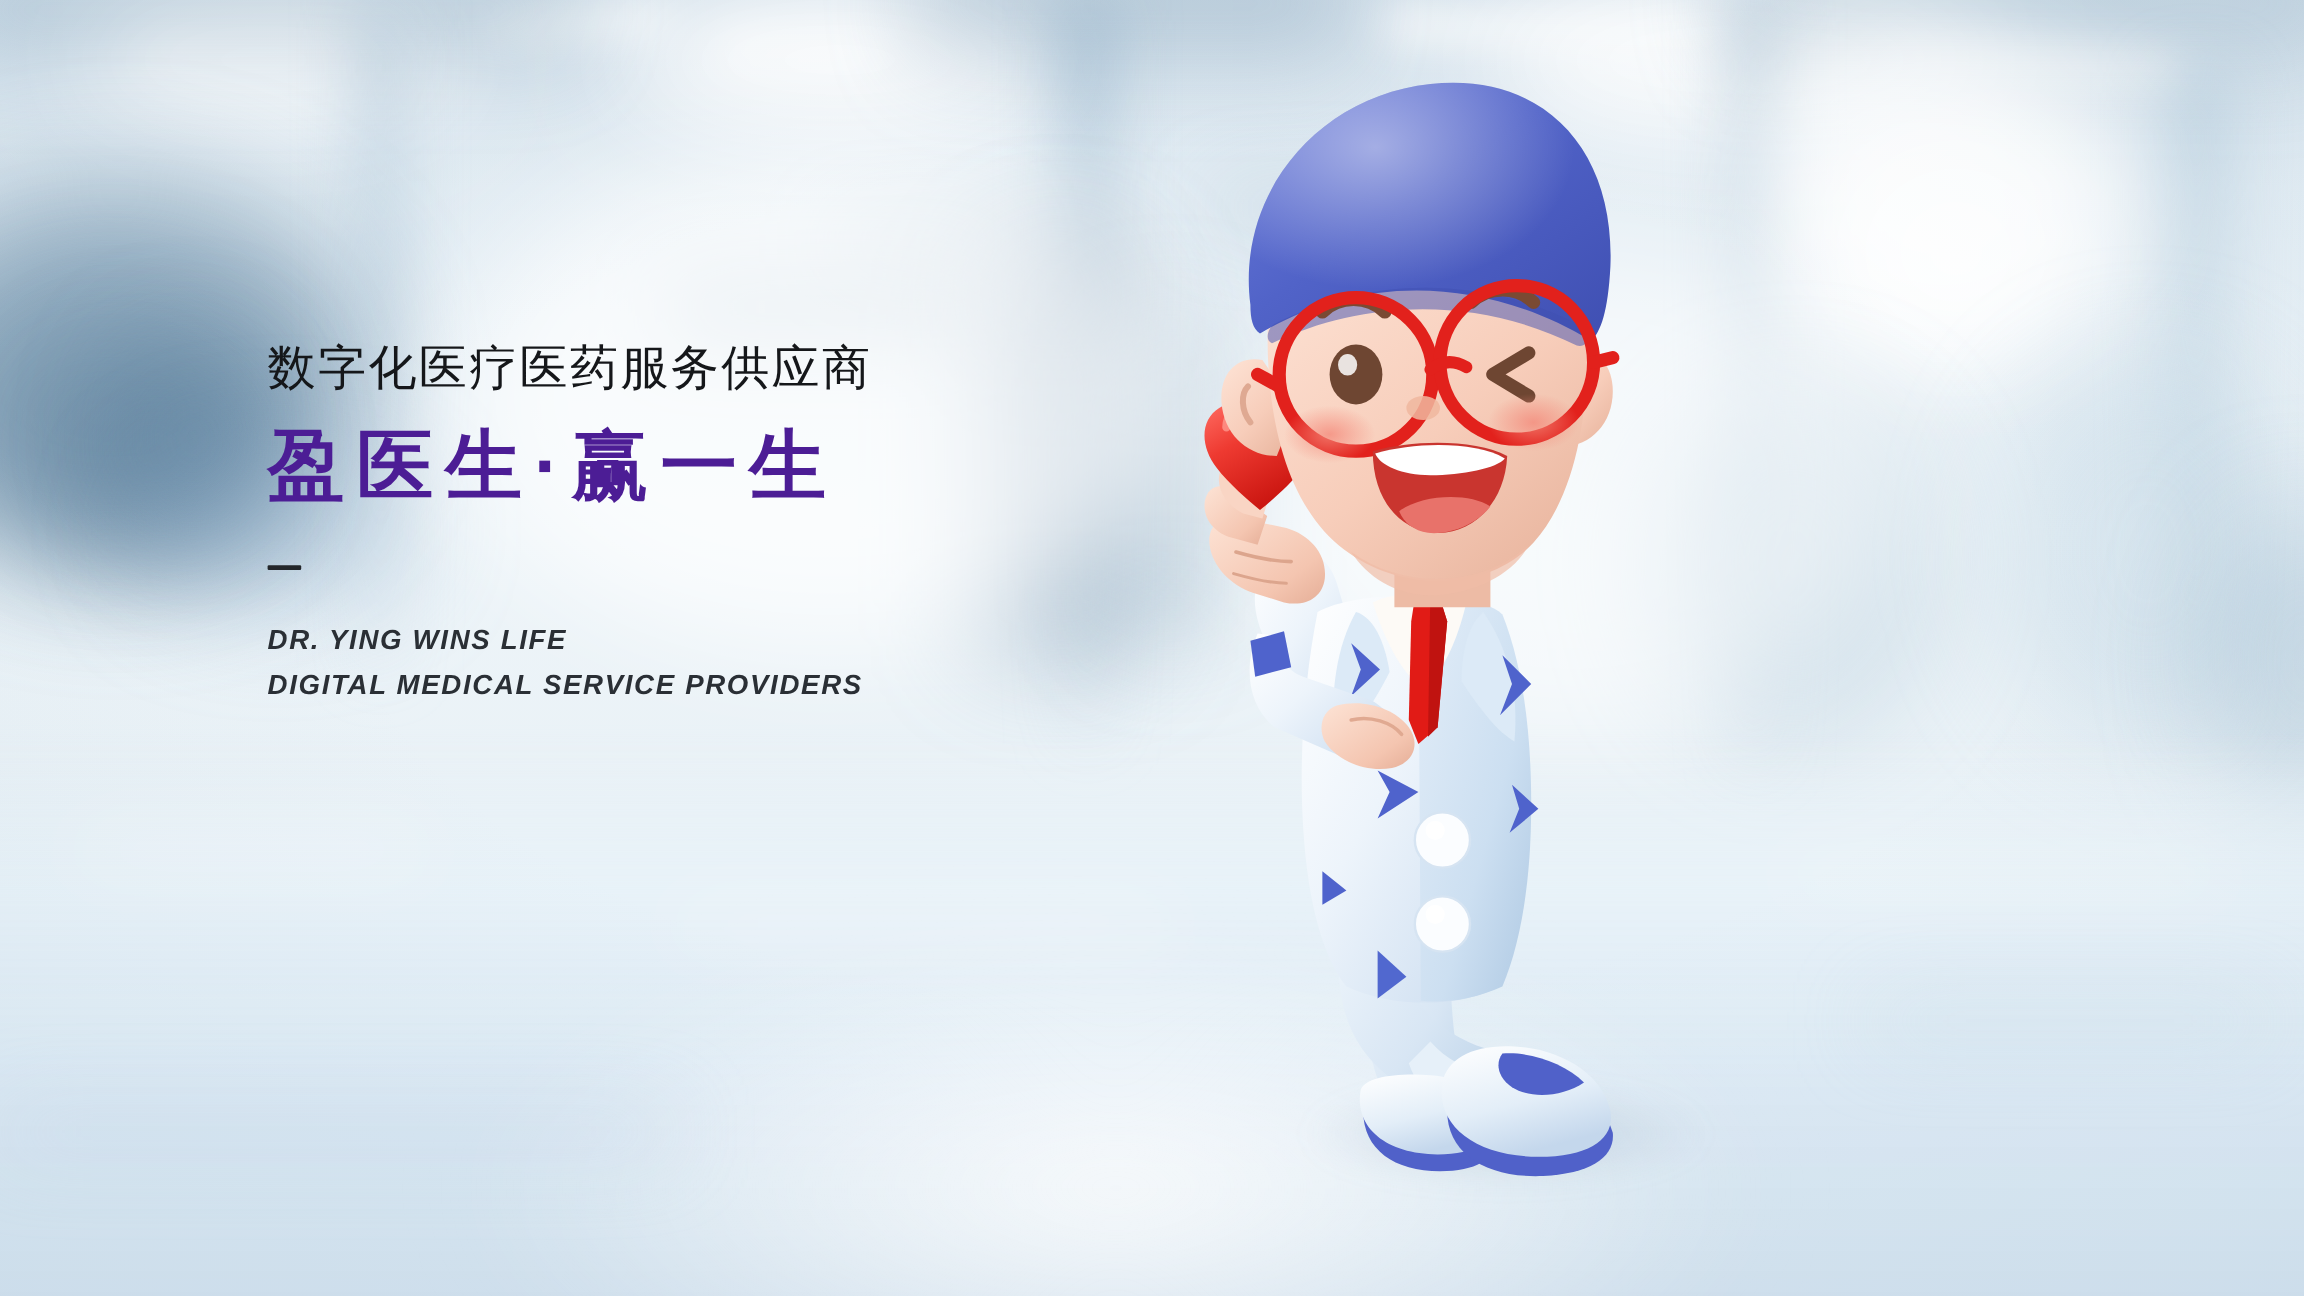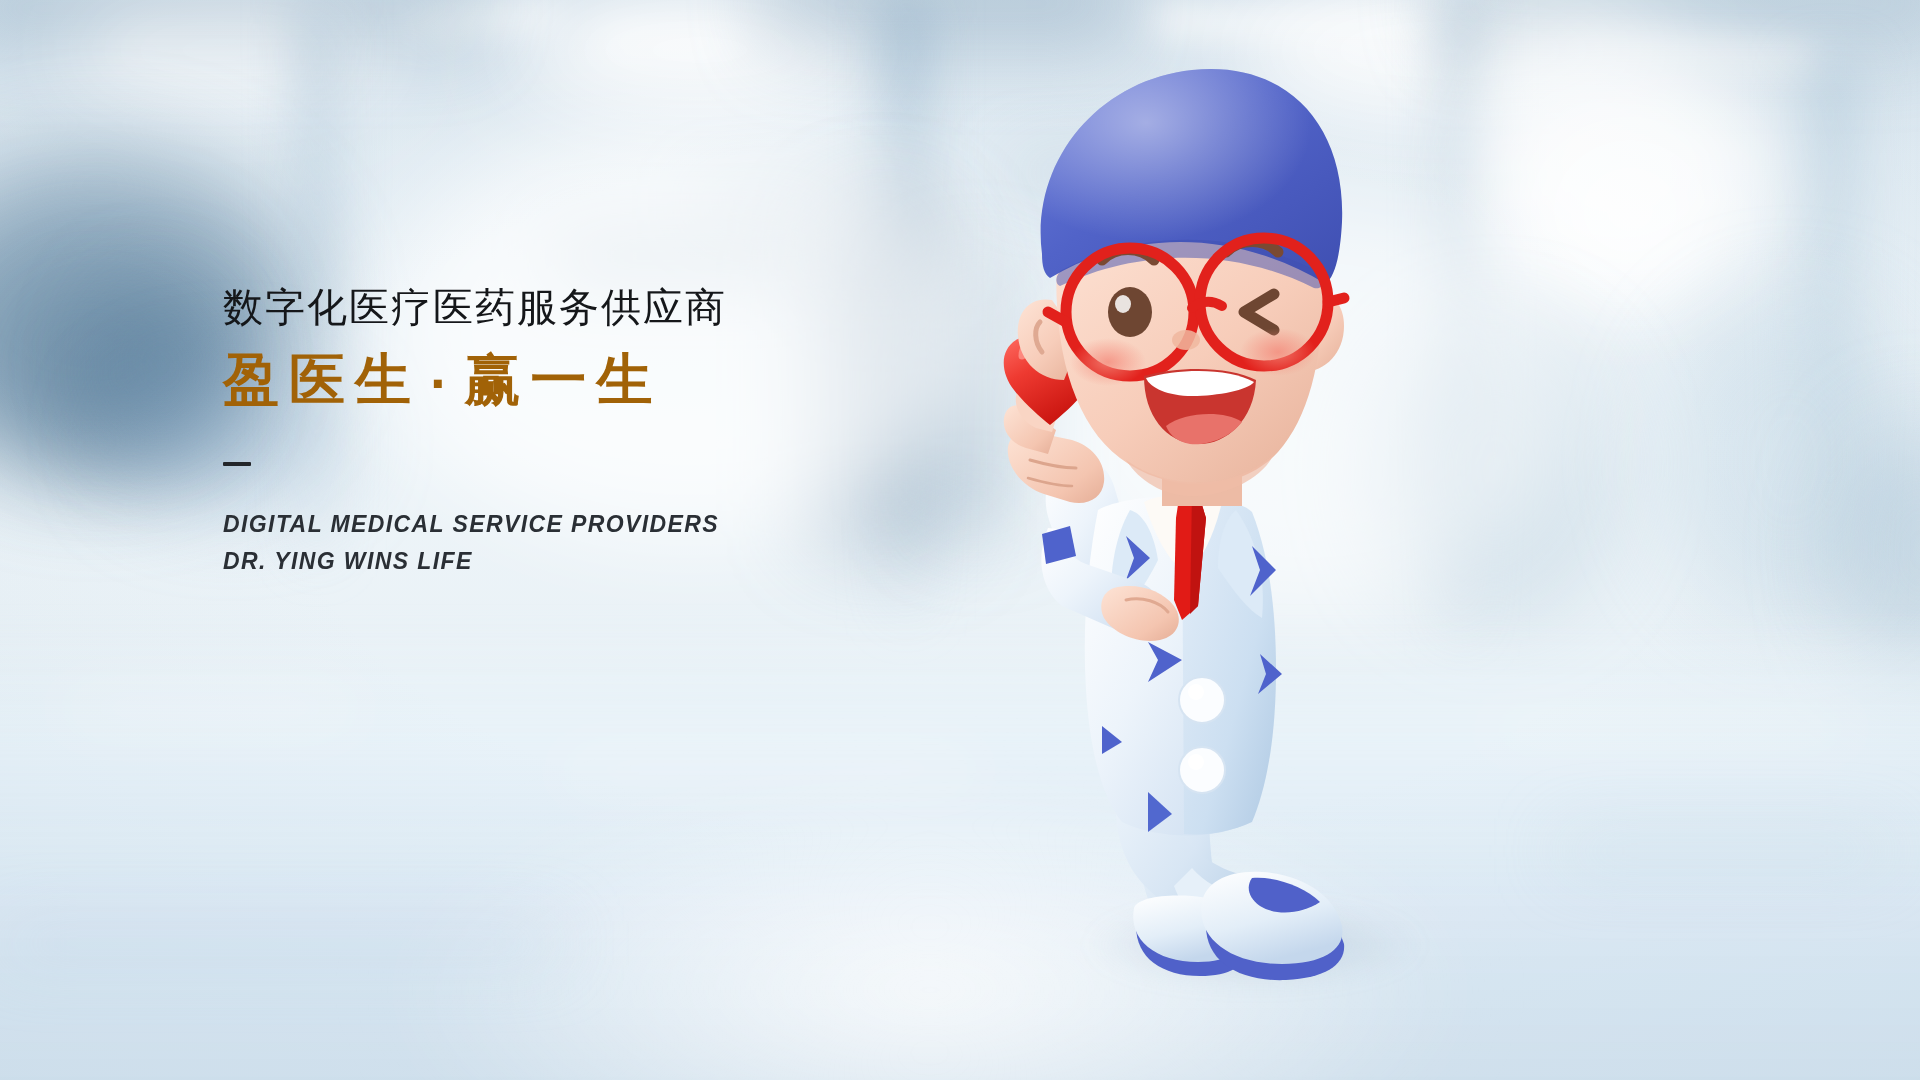--- a/index.html
+++ b/index.html
@@ -46,22 +46,22 @@
 
   
   .copy{position:absolute;left:198px;top:284px;width:760px;margin-left:25px;}
   .kicker{
     font-size:40px;line-height:1.18;color:#15171a;letter-spacing:2px;
     font-family:"DejaVu Sans","Liberation Sans",sans-serif;font-weight:400;
     white-space:nowrap;
   }
   .headline{
     margin-top:22px;
-    font-size:56px;line-height:1.12;color:#a16207;font-weight:700;letter-spacing:10px;
-    font-family:Liberation Mono, monospace;
+    font-size:64px;line-height:1.12;color:#4c1d95;font-weight:700;letter-spacing:10px;
+    font-family:Liberation Sans, sans-serif;
     white-space:nowrap;
   }
   .rule{
     margin-top:46px;width:28px;height:4px;background:#23262a;border-radius:1px;
   }
   .eng{
     margin-top:40px;
     font-style:italic;font-weight:600;color:#2a2f35;
     font-size:23px;letter-spacing:1.4px;line-height:1.62;
     font-family:"Liberation Sans","DejaVu Sans",sans-serif;
@@ -136,22 +136,22 @@
     <div class="band" style="left:0px;top:930px;width:560px;height:26px;background:rgba(196,216,232,.45);"></div>
 
     <div class="vign"></div>
   </div>
 
   <div class="copy">
     <div class="kicker">数字化医疗医药服务供应商</div>
     <div class="headline">盈医生·赢一生</div>
     <div class="rule"></div>
     <div class="eng">
+      <div>DR. YING WINS LIFE</div>
       <div>DIGITAL MEDICAL SERVICE PROVIDERS</div>
-      <div>DR. YING WINS LIFE</div>
     </div>
   </div>
 
   <div class="charshadow"></div>
   <div class="char">
     <svg viewBox="0 0 540 990" xmlns="http://www.w3.org/2000/svg">
       <defs>
         <linearGradient id="gCap" x1="0" y1="0" x2="1" y2="1">
           <stop offset="0%" stop-color="#6B7CDA"></stop>
           <stop offset="45%" stop-color="#5163C8"></stop>

